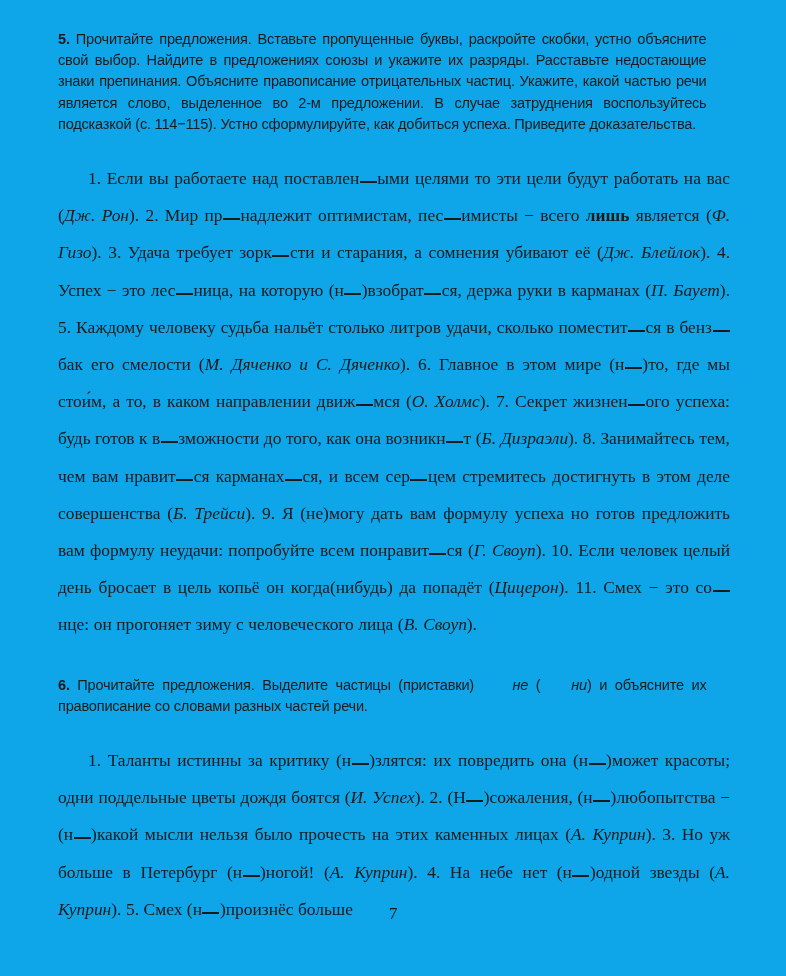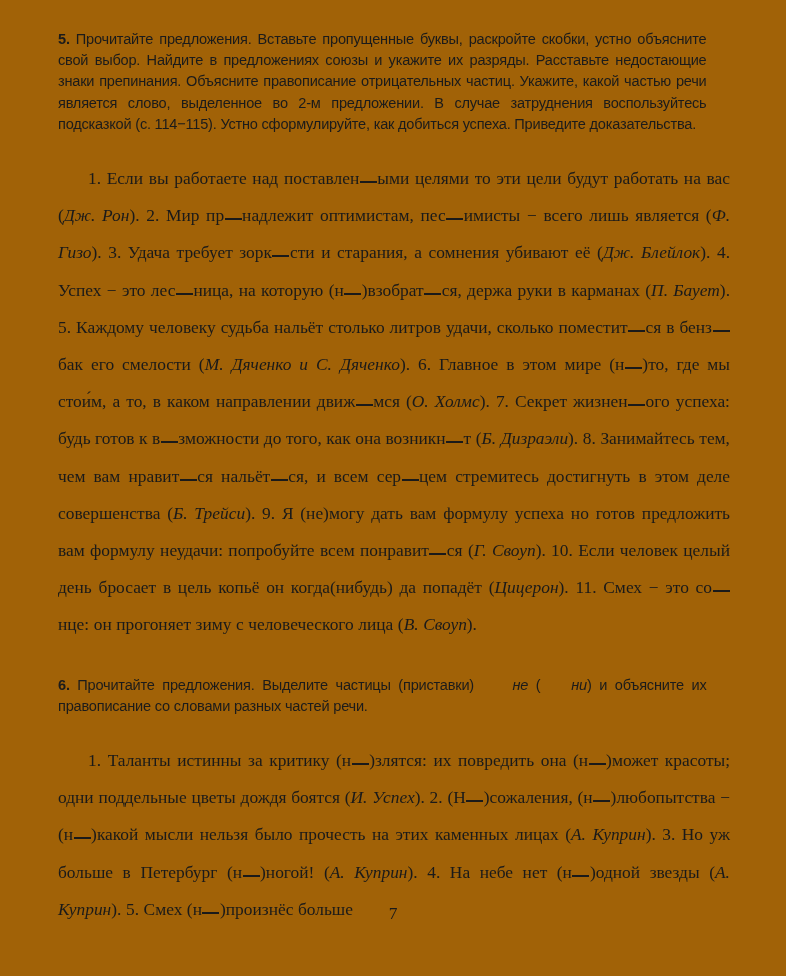--- a/index.html
+++ b/index.html
@@ -5,21 +5,21 @@
   html, body {
     margin: 0;
     padding: 0;
     background: #ffffff;
   }
 
   .page {
     position: relative;
     width: 786px;
     height: 976px;
-    background: #a16207;
+    background: #0ea5e9;
     overflow: hidden;
     box-sizing: border-box;
     padding: 0;
   }
 
   .content {
     position: absolute;
     left: 58px;
     top: 28px;
     width: 672px;
@@ -57,21 +57,21 @@
     text-justify: inter-word;
     text-indent: 30px;
     margin: 0;
     hyphens: manual;
     word-spacing: 0.2px;
   }
   .body-text .it {
     font-style: italic;
   }
   .body-text .bd {
-    font-weight: normal;
+    font-weight: bold;
   }
 
   
   .blank {
     display: inline-block;
     width: 17px;
     border-bottom: 2px solid #1a1a1a;
     vertical-align: 1px;
     margin: 0 0.5px;
   }
@@ -110,21 +110,21 @@
       <span>3.</span><span> Удача требует зорк</span><span class="blank"></span><span>сти и старания, а сомнения убивают её (</span><span class="it">Дж. Блейлок</span><span>).</span>
 
       <span>4.</span><span> Успех − это лес</span><span class="blank"></span><span>ница, на которую (н</span><span class="blank"></span><span>)взобрат</span><span class="blank"></span><span>ся, держа руки в карманах (</span><span class="it">П. Баует</span><span>).</span>
 
       <span>5.</span><span> Каждому человеку судьба нальёт столько литров удачи, сколько поместит</span><span class="blank"></span><span>ся в бенз</span><span class="blank"></span><span>бак его смелости (</span><span class="it">М. Дяченко и С. Дяченко</span><span>).</span>
 
       <span>6.</span><span> Главное в этом мире (н</span><span class="blank"></span><span>)то, где мы стои́м, а то, в каком направлении движ</span><span class="blank"></span><span>мся (</span><span class="it">О. Холмс</span><span>).</span>
 
       <span>7.</span><span> Секрет жизнен</span><span class="blank"></span><span>ого успеха: будь готов к в</span><span class="blank"></span><span>зможности до того, как она возникн</span><span class="blank"></span><span>т (</span><span class="it">Б. Дизраэли</span><span>).</span>
 
-      <span>8.</span><span> Занимайтесь тем, чем вам нравит</span><span class="blank"></span><span>ся нальёт</span><span class="blank"></span><span>ся, и всем сер</span><span class="blank"></span><span>цем стремитесь достигнуть в этом деле совершенства (</span><span class="it">Б. Трейси</span><span>).</span>
+      <span>8.</span><span> Занимайтесь тем, чем вам нравит</span><span class="blank"></span><span>ся карманах</span><span class="blank"></span><span>ся, и всем сер</span><span class="blank"></span><span>цем стремитесь достигнуть в этом деле совершенства (</span><span class="it">Б. Трейси</span><span>).</span>
 
       <span>9.</span><span> Я (не)могу дать вам формулу успеха но готов предложить вам формулу неудачи: попробуйте всем понравит</span><span class="blank"></span><span>ся (</span><span class="it">Г. Своуп</span><span>).</span>
 
       <span>10.</span><span> Если человек целый день бросает в цель копьё он когда(нибудь) да попадёт (</span><span class="it">Цицерон</span><span>).</span>
 
       <span>11.</span><span> Смех − это со</span><span class="blank"></span><span>нце: он прогоняет зиму с человеческого лица (</span><span class="it">В. Своуп</span><span>).</span>
     </p>
 
     <div class="spacer-lg"></div>
 

